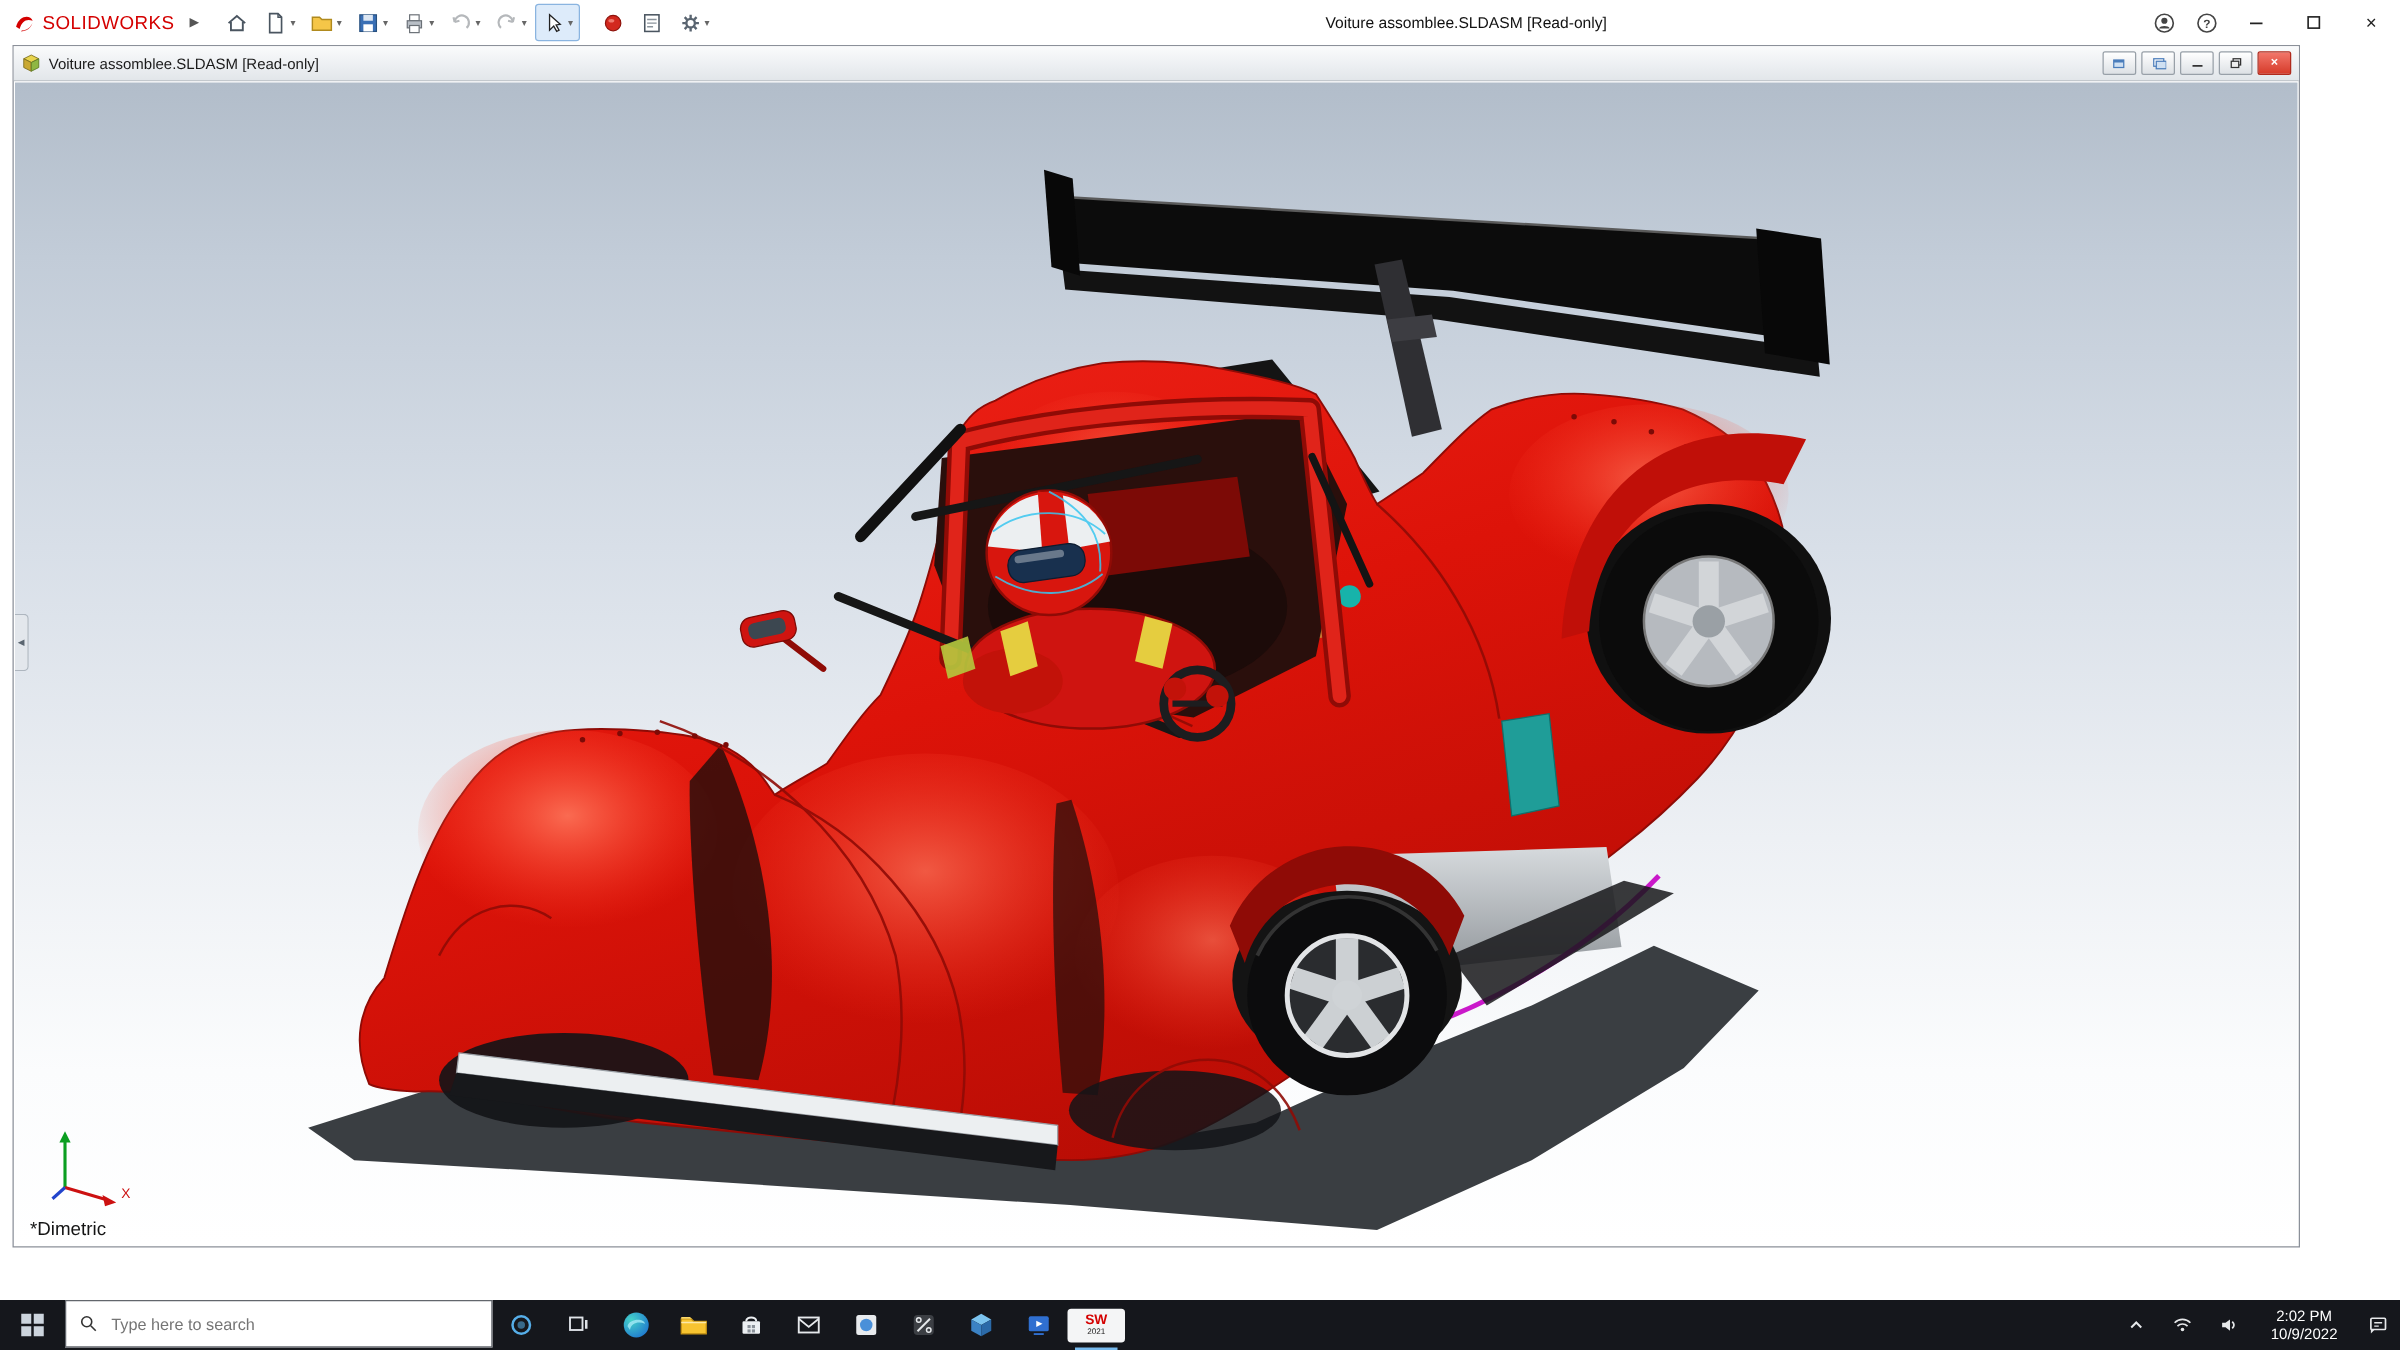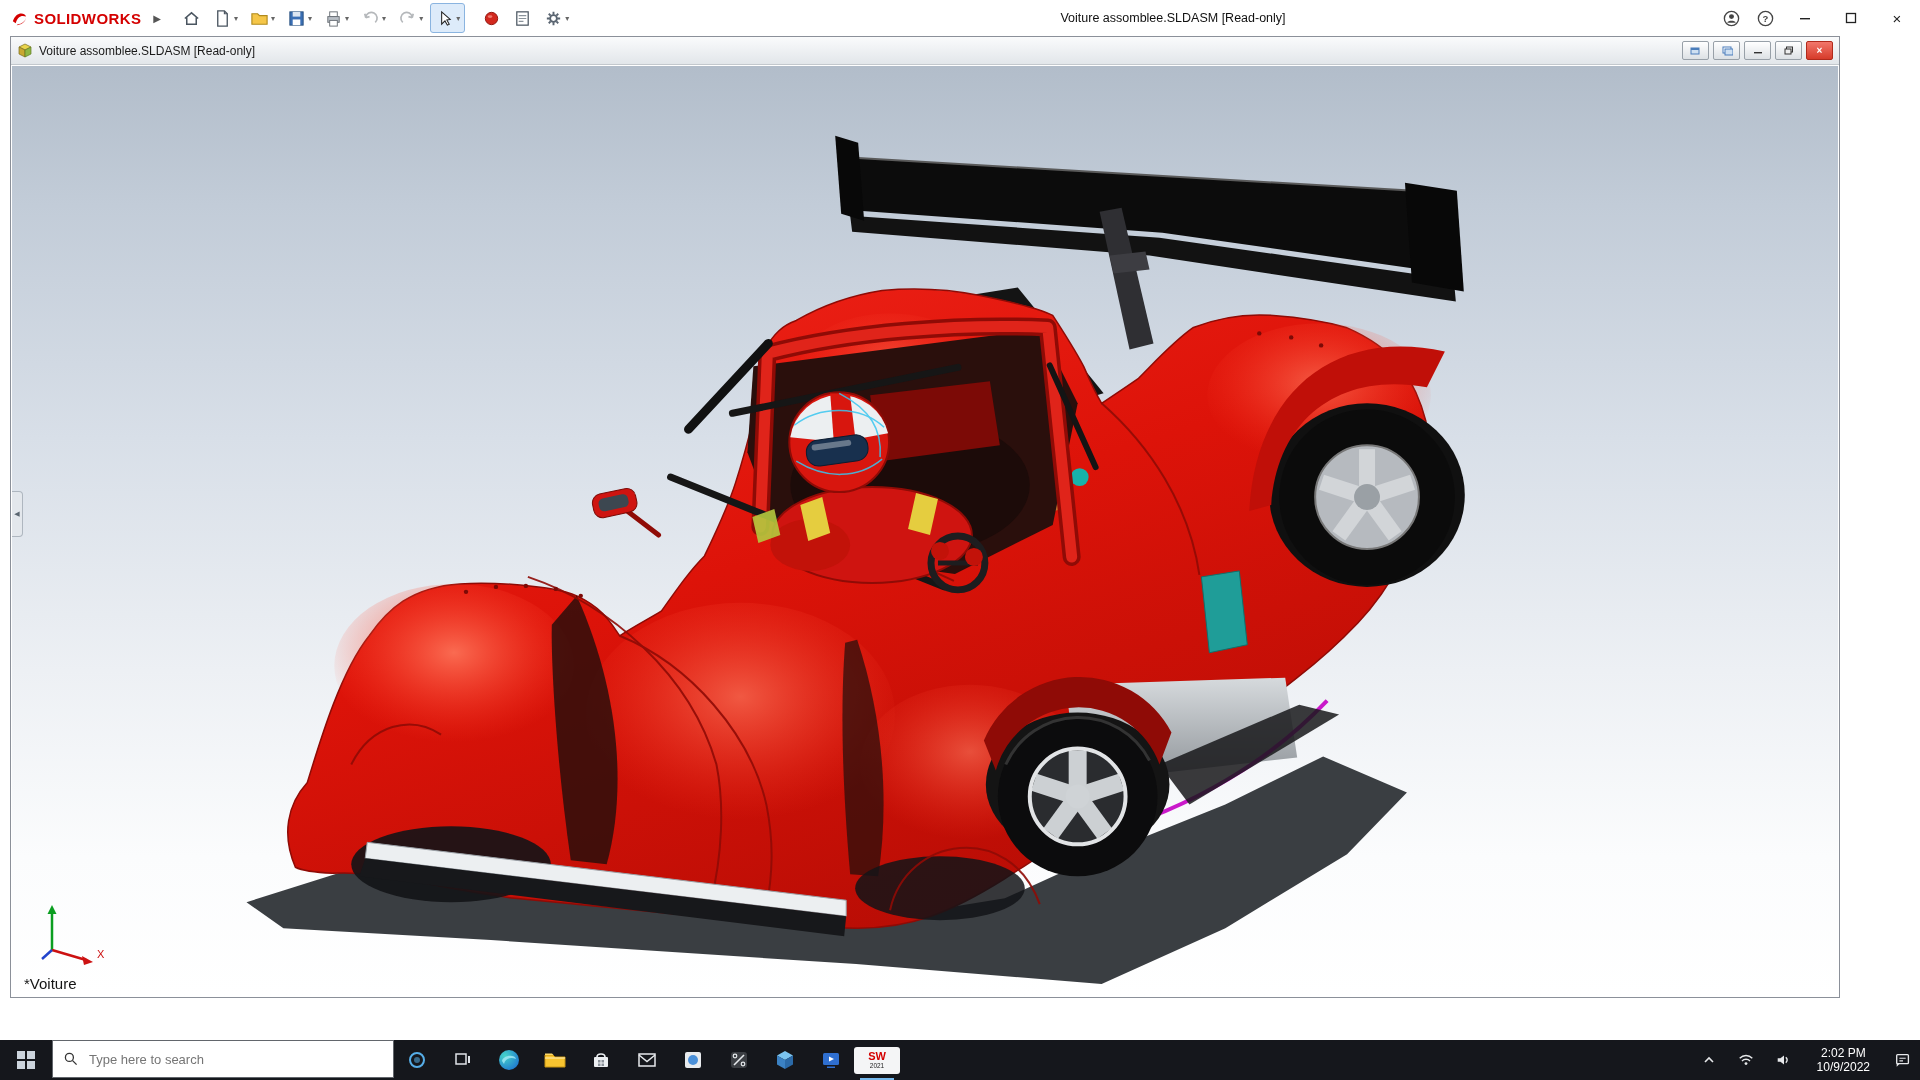--- a/index.html
+++ b/index.html
@@ -3,21 +3,21 @@
 <meta charset="utf-8">
 <style>
   html,body{margin:0;padding:0}
   body{width:1920px;height:1080px;position:relative;overflow:hidden;background:#fff;
        font-family:"Liberation Sans",sans-serif;-webkit-font-smoothing:antialiased}
 
   
   .app-titlebar{position:absolute;left:0;top:0;width:1920px;height:36px;background:#fff;z-index:5;
                 display:flex;align-items:center}
   .brand{display:flex;align-items:center;gap:5px;padding-left:10px}
-  .brand-text{font-weight:bold;color:#d40000;font-size:15px;letter-spacing:.4px}
+  .brand-text{font-weight:normal;color:#d40000;font-size:15px;letter-spacing:.4px}
   .expand-arrow{color:#555;font-size:10px;margin:0 16px 0 12px}
   .toolbar{display:flex;align-items:center;gap:2px}
   .tb-btn{height:28px;display:flex;align-items:center;padding:0 4px;border-radius:3px;border:1px solid transparent}
   .tb-btn .caret{font-size:8px;color:#666;margin-left:2px}
   .tb-btn.selected{background:#ddebfa;border:1px solid #8ab4e0}
   svg.ic{width:19px;height:19px;display:block}
   .app-title{position:absolute;left:1173px;top:0;transform:translateX(-50%);height:36px;display:flex;
              align-items:center;font-size:12.5px;color:#111;white-space:nowrap}
   .win-controls{position:absolute;right:0;top:0;height:36px;display:flex;align-items:center}
   .wc-icon{width:34px;height:36px;display:flex;align-items:center;justify-content:center;color:#333}
@@ -431,21 +431,21 @@
 
     <svg class="triad" viewBox="0 0 78 74">
       <path d="M 18 52 L 18 14" stroke="#0b9e20" stroke-width="2.5"></path>
       <path d="M 18 7 L 13.5 16 L 22.5 16 Z" fill="#0b9e20"></path>
       <path d="M 18 52 L 52 62" stroke="#cc1111" stroke-width="2.5"></path>
       <path d="M 59 64 L 48 58 L 50 67 Z" fill="#cc1111"></path>
       <path d="M 18 52 L 8 61" stroke="#2244cc" stroke-width="2.5"></path>
       <text x="63" y="60" font-size="11" fill="#cc1111">X</text>
     </svg>
 
-    <div class="orientation-label">*Voiture</div>
+    <div class="orientation-label">*Dimetric</div>
     <div class="panel-handle">◀</div>
   </div>
 </div>
 
 <div class="taskbar">
   <div class="tb-start">
     <div class="win-logo">
         <div></div>
         <div></div>
         <div></div>

